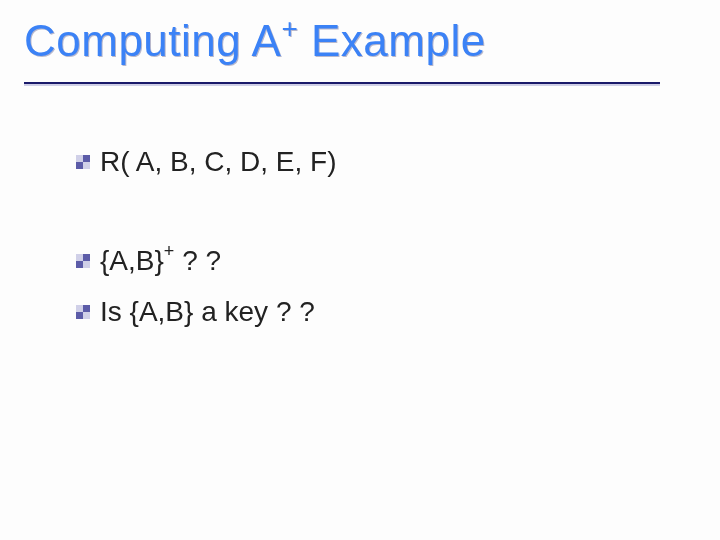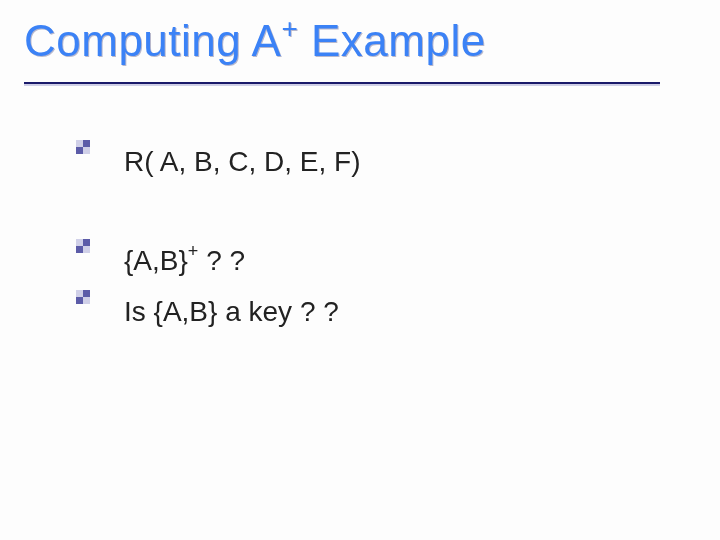--- a/index.html
+++ b/index.html
@@ -35,22 +35,22 @@
   }
   .content{
     position:absolute;
     left:76px;top:140px;
     font-size:28px;
     color:#222;
     line-height:1.6;
   }
   .item{
     display:flex;
+    align-items:center;
     margin-bottom:6px;
-    gap:24px;
   }
   .spacer{height:48px;}
   .bullet{
     width:14px;height:14px;
     margin-right:10px;
     display:inline-block;
     flex-shrink:0;
   }
   .bullet svg{display:block;}
   .arrow{

